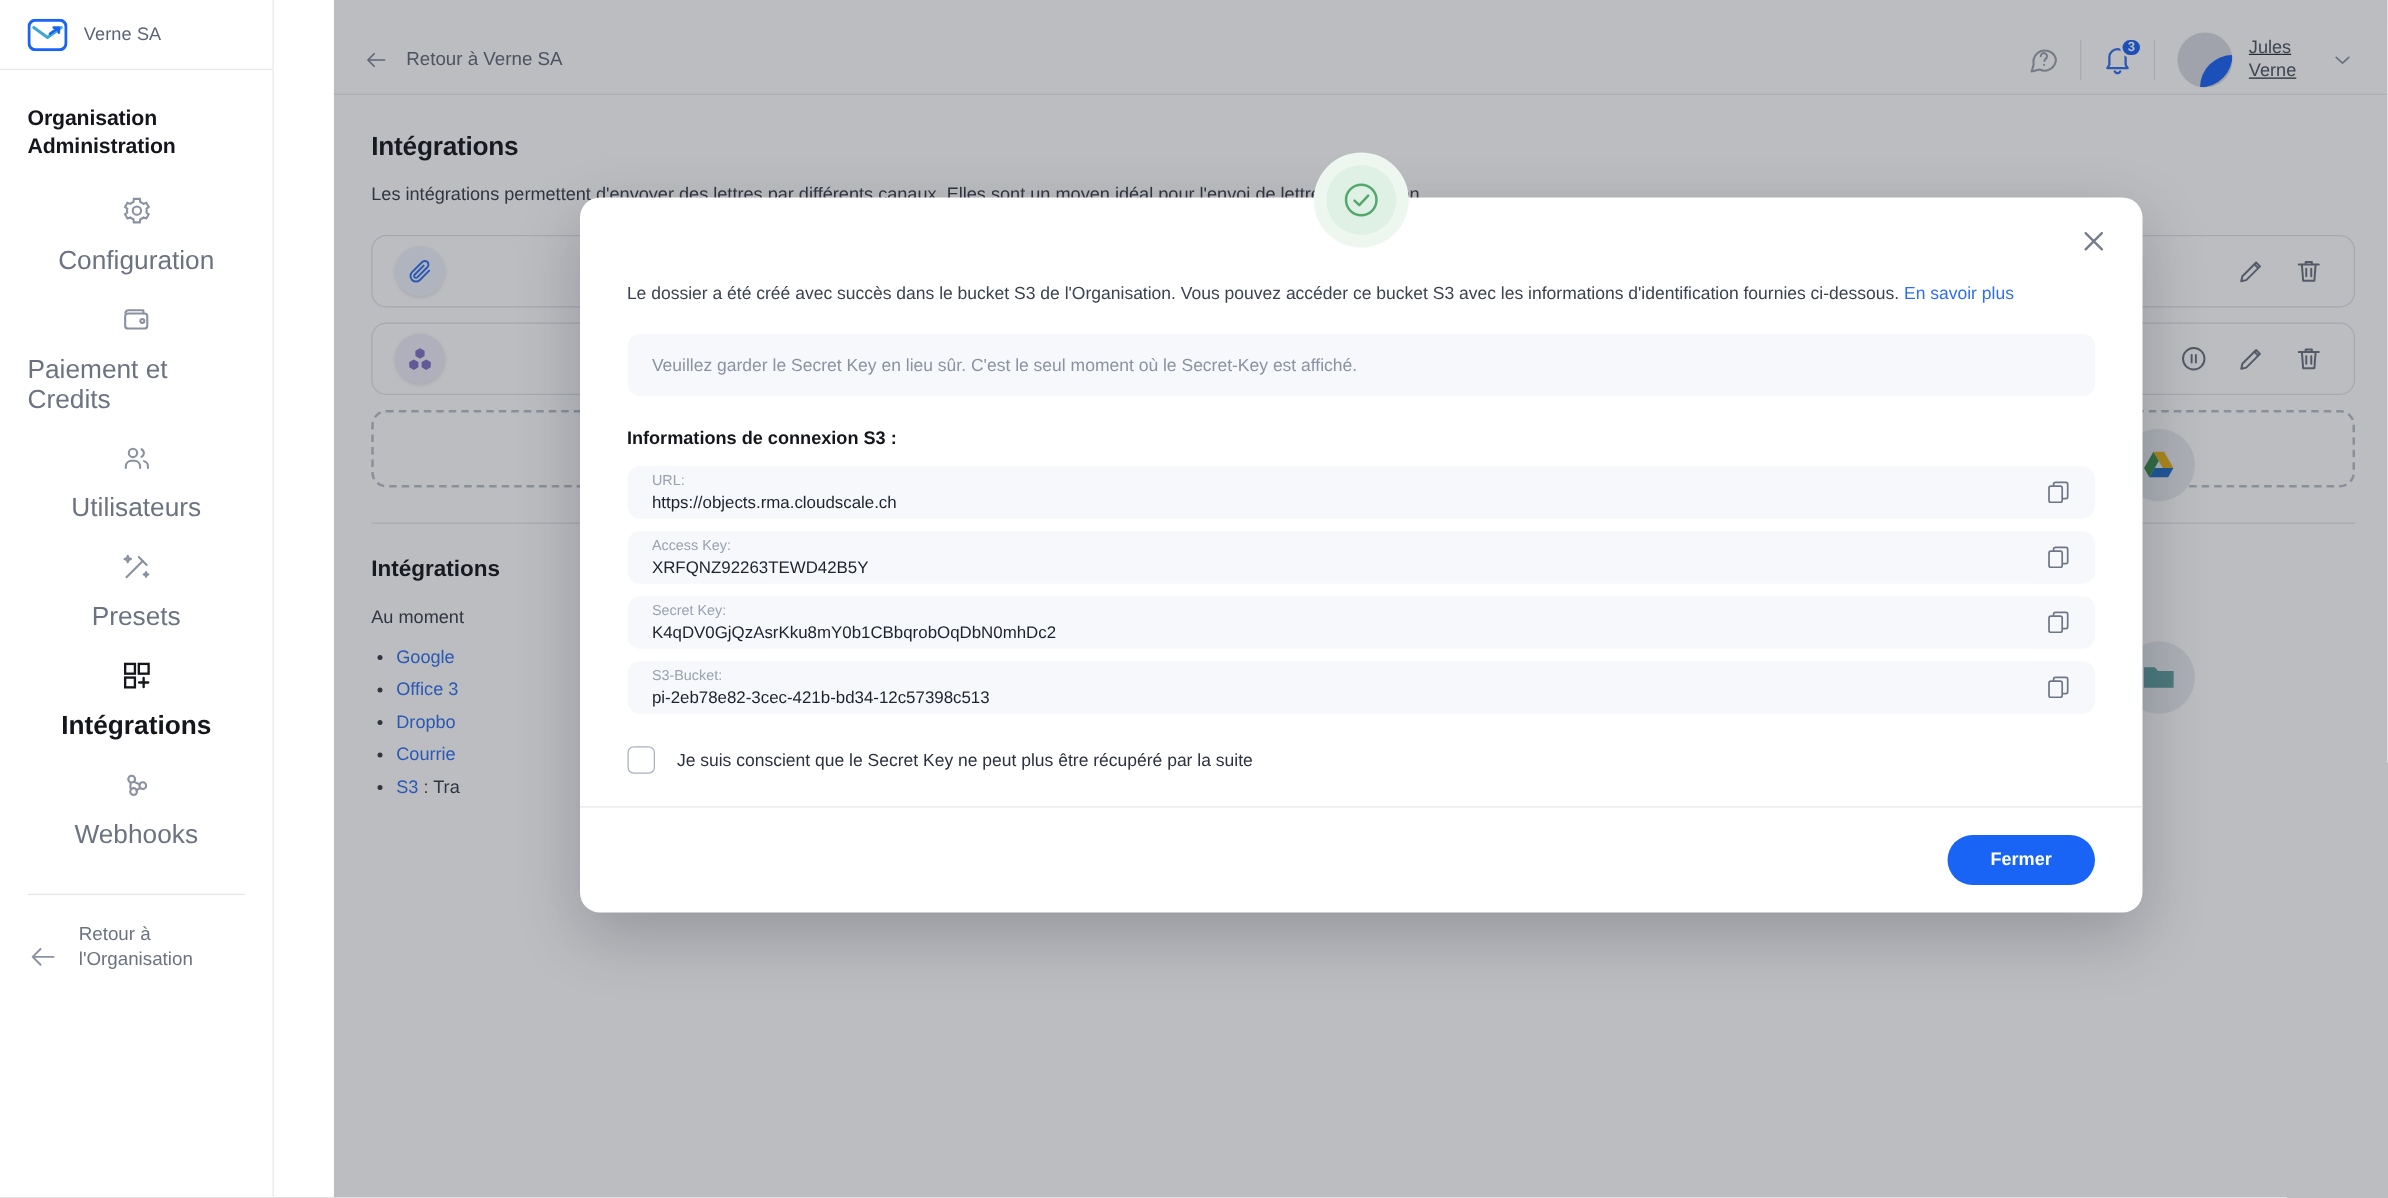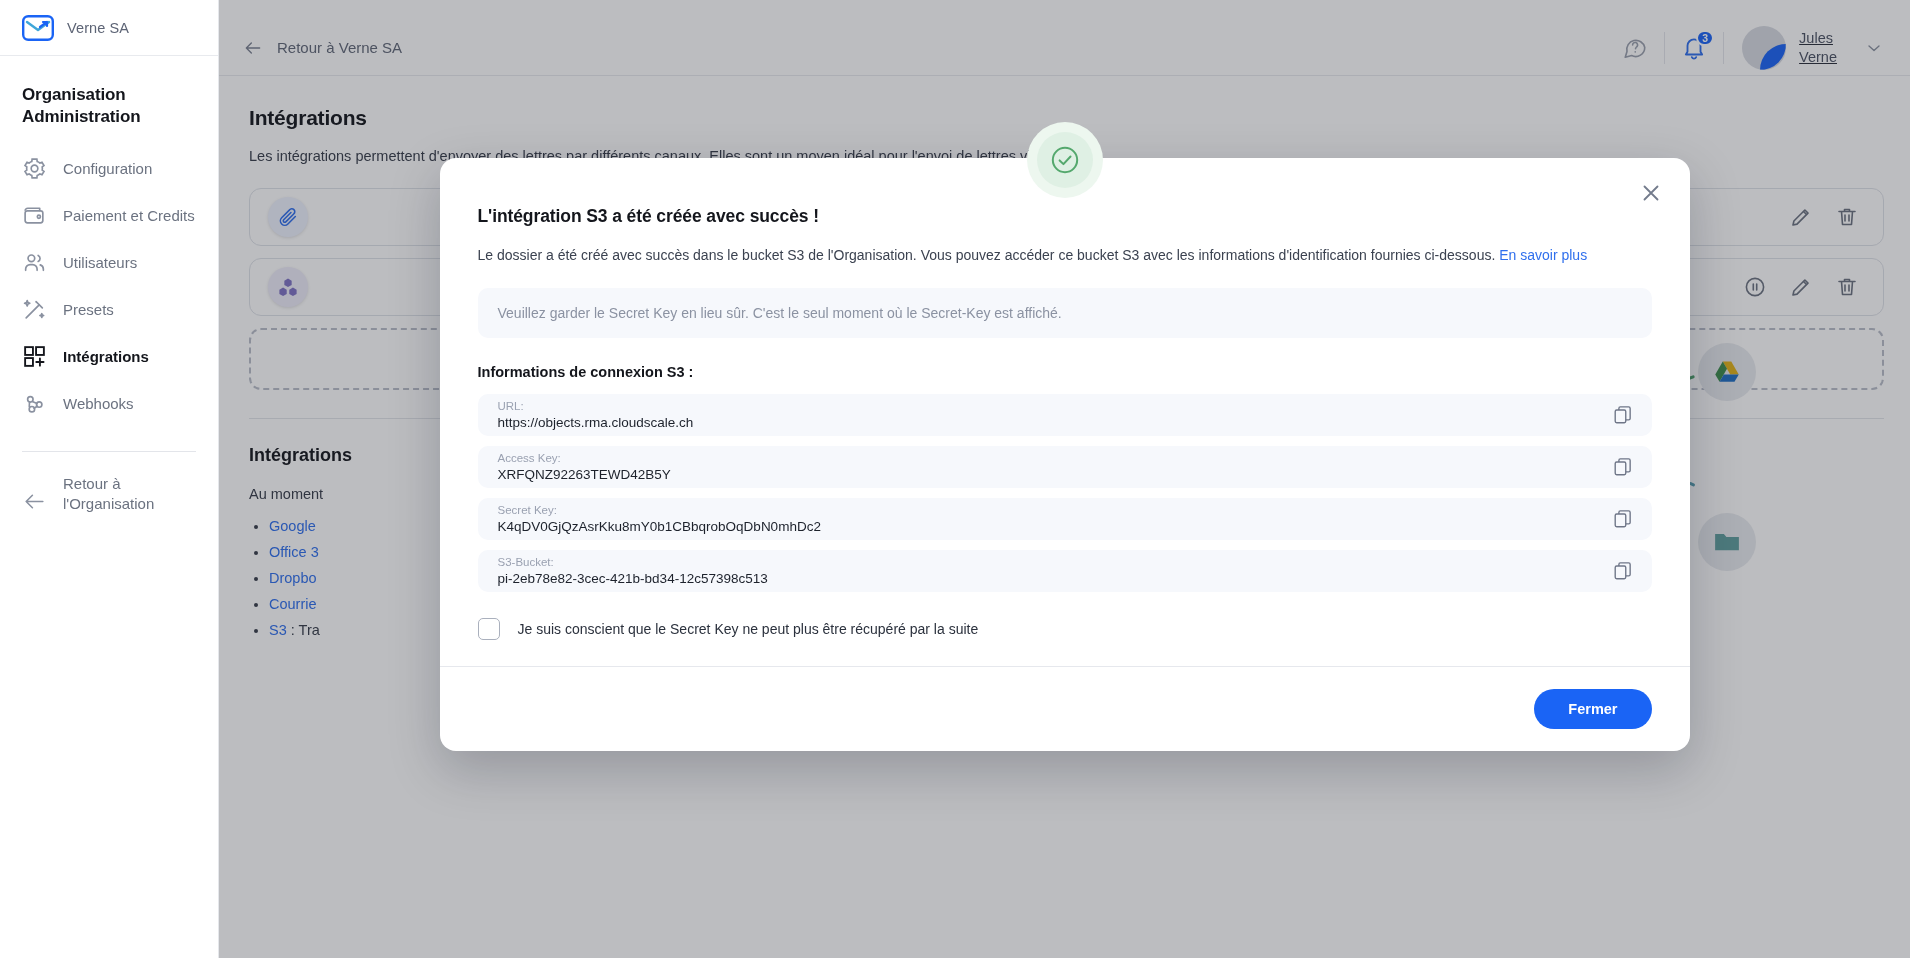--- a/index.html
+++ b/index.html
@@ -3,21 +3,21 @@
 <meta charset="utf-8">
 <title>Intégrations — Pingen</title>
 <style>
   *{box-sizing:border-box;margin:0;padding:0;}
   html,body{width:1910px;height:958px;overflow:hidden;}
   body{
     font-family:"Liberation Sans","DejaVu Sans",sans-serif;
     background:#ffffff;color:#2a2f3a;
     -webkit-font-smoothing:antialiased;
   }
-  .app{position:relative;width:1910px;height:843px;display:flex;}
+  .app{position:relative;width:1910px;height:843px;display:flex;gap:48px;}
 
   
   .sidebar{
     width:219px;height:958px;flex:0 0 219px;
     background:#ffffff;border-right:1px solid #e5e7eb;
     display:flex;flex-direction:column;position:relative;z-index:2;
   }
   .brand{
     height:56px;display:flex;align-items:center;gap:13px;
     padding:0 22px;border-bottom:1px solid #e8eaee;
@@ -25,21 +25,21 @@
   .brand-logo{width:32px;height:26px;flex:0 0 32px;display:block;}
   .brand-name{font-size:14.5px;color:#5d6475;letter-spacing:.1px;}
 
   .nav{padding-top:28px;flex:1 1 auto;}
   .nav-title{
     padding:0 22px 16px;font-size:17px;line-height:1.32;
     font-weight:700;color:#14161c;letter-spacing:-.1px;
   }
   .nav-item{
     display:flex;align-items:center;gap:16px;
-    padding:11px 22px;cursor:pointer;color:#6b7280;font-size:15px;
+    padding:11px 22px;cursor:pointer;color:#6b7280;font-size:21px;flex-direction:column;
   }
   .nav-item .ico{width:25px;height:25px;flex:0 0 25px;display:block;color:#8a91a0;}
   .nav-item.active{color:#14161c;font-weight:700;}
   .nav-item.active .ico{color:#14161c;}
   .nav-sep{height:1px;background:#e3e5ea;margin:24px 22px 0;}
   .nav-back{
     display:flex;align-items:flex-end;gap:16px;
     padding:22px 22px;color:#6b7280;font-size:15px;line-height:1.35;cursor:pointer;
   }
   .nav-back .ico{width:25px;height:25px;flex:0 0 25px;margin-top:2px;color:#8a91a0;}
@@ -455,21 +455,20 @@
           </span>
         </div>
 
         <div class="modal-close">
           <svg viewBox="0 0 24 24" fill="none" stroke="currentColor" stroke-width="1.7" stroke-linecap="round">
             <path d="M6 6l12 12M18 6L6 18"></path>
           </svg>
         </div>
 
         <div class="modal-body">
-          <h2 class="modal-title">L'intégration S3 a été créée avec succès !</h2>
           <p class="modal-desc">
             <span>Le dossier a été créé avec succès dans le bucket S3 de l'Organisation. Vous pouvez accéder ce bucket S3 avec les informations d'identification fournies ci-dessous.</span>
             <a href="#">En savoir plus</a>
           </p>
 
           <div class="notice">Veuillez garder le Secret Key en lieu sûr. C'est le seul moment où le Secret-Key est affiché.</div>
 
           <div class="sub-head">Informations de connexion S3 :</div>
 
           <div class="fields">

